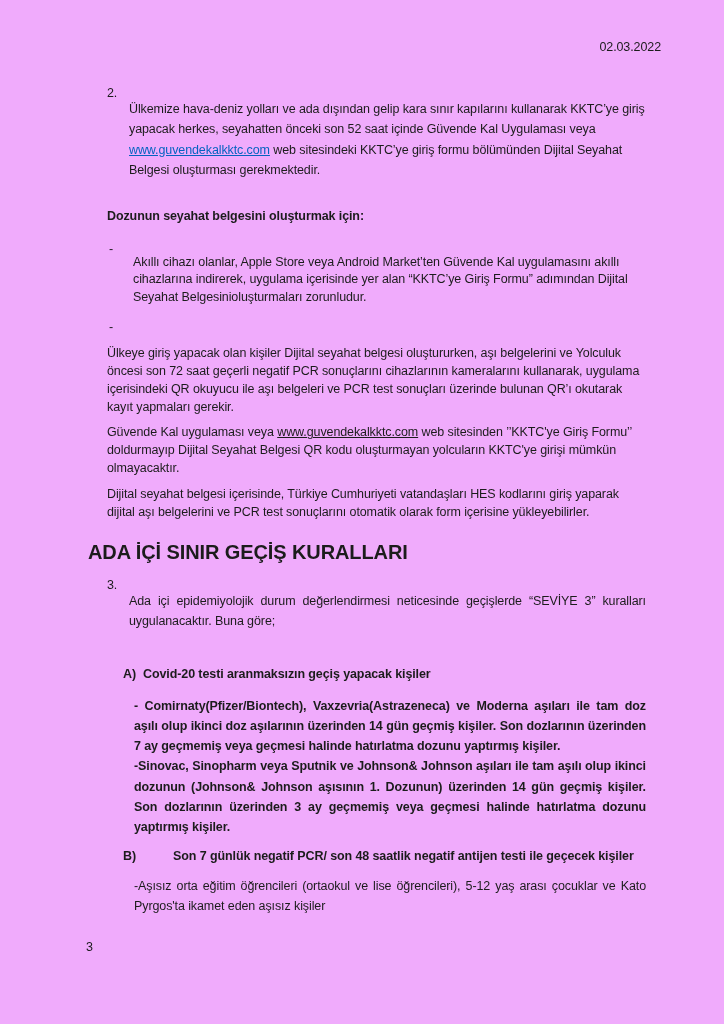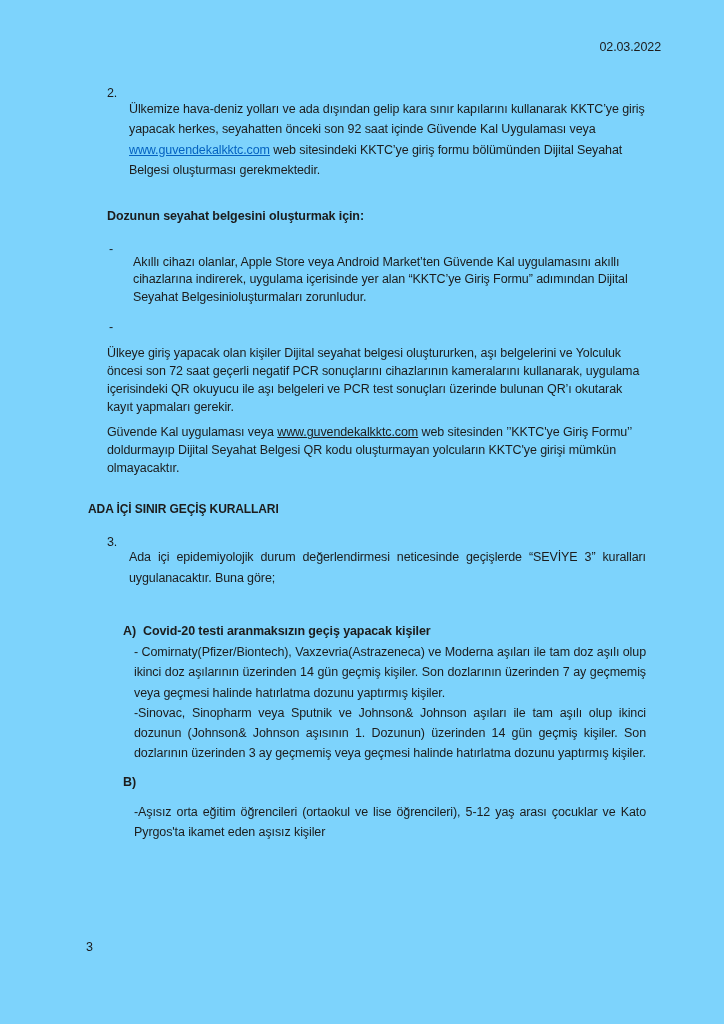--- a/index.html
+++ b/index.html
@@ -1,40 +1,40 @@
 <!DOCTYPE html>
 <html lang="tr" style="--link-blue: #0563C1;"><head>
 <meta charset="utf-8">
 <style>
   html,body { margin:0; padding:0; background:#ffffff; }
   .page {
     position:relative;
     width:724px; height:1024px;
-    background:#7dd3fc;
+    background:#f0abfc;
     overflow:hidden;
     font-family:"Liberation Sans", sans-serif;
     color:#1c1c1c;
     font-size:12.5px;
     letter-spacing:-0.1px;
   }
   .content { padding:38px 78px 0 86px; }
 
   .date-row { text-align:right; margin-right:-15px; line-height:18px; }
 
   
   .num-item { display:flex; margin-left:21px; }
   .num-item .num { flex:0 0 22px; }
   .num-item .body { flex:1; }
   .item2 { margin-top:30px; }
   .item2 .body { line-height:20.5px; }
   .item3 { margin-top:16px; }
   .item3 .body { line-height:20.4px; text-align:justify; }
 
   .h1 { margin-left:21px; margin-top:14px; font-weight:bold; line-height:18px; }
-  .h2 { margin-left:2px; margin-top:22px; font-weight:bold; font-size:12px; line-height:19px; }
+  .h2 { margin-left:2px; margin-top:22px; font-weight:bold; font-size:20px; line-height:19px; }
 
   .dash-list { margin-left:23px; margin-top:16px; }
   .dash-item { display:flex; line-height:17.8px; }
   .dash-item .dash { flex:0 0 24px; }
   .dash-item .body { flex:1; }
 
   .para { margin:8px 0 0 21px; line-height:17.8px; }
   .para-first { }
 
   .link { text-decoration:underline; cursor:pointer; }
@@ -43,36 +43,36 @@
 
   .section { margin-left:37px; }
   .section--a { margin-top:20px; }
   .section--b { margin-top:8px; }
   .section-head { display:flex; font-weight:bold; line-height:20.4px; }
   .section-head .label { flex:0 0 20px; }
   .section-head .label--wide { flex:0 0 50px; }
   .section-body { margin-left:11px; line-height:20.3px; text-align:justify; }
   .section-body p { margin:0; }
   .section--b .section-body { margin-top:10px; }
-  .section--a .section-body { margin-top:1px; }
+  .section--a .section-body { margin-top:11px;font-weight:bold; }
 
   .page-number { position:absolute; left:86px; top:938px; line-height:18px; }
 </style>
 </head>
 <body>
 
 <div class="page" style="color: rgb(28, 28, 28);">
   <div class="content">
 
     <div class="date-row">02.03.2022</div>
 
     <div class="num-item item2">
       <span class="num">2.</span>
       <p class="body">
-        <span>Ülkemize hava-deniz yolları ve ada dışından gelip kara sınır kapılarını kullanarak KKTC’ye giriş yapacak herkes, seyahatten önceki son 92 saat içinde Güvende Kal Uygulaması veya</span>
+        <span>Ülkemize hava-deniz yolları ve ada dışından gelip kara sınır kapılarını kullanarak KKTC’ye giriş yapacak herkes, seyahatten önceki son 52 saat içinde Güvende Kal Uygulaması veya</span>
         <a class="link link--blue">www.guvendekalkktc.com</a>
         <span>web sitesindeki KKTC’ye giriş formu bölümünden Dijital Seyahat Belgesi oluşturması gerekmektedir.</span>
       </p>
     </div>
 
     <div class="h1">Dozunun seyahat belgesini oluşturmak için:</div>
 
     <div class="dash-list">
       <div class="dash-item">
         <span class="dash">-</span>
@@ -85,20 +85,21 @@
 
     <p class="para para-first">Ülkeye giriş yapacak olan kişiler Dijital seyahat belgesi oluştururken, aşı belgelerini ve Yolculuk öncesi son 72 saat geçerli negatif PCR sonuçlarını cihazlarının kameralarını kullanarak, uygulama içerisindeki QR okuyucu ile aşı belgeleri ve PCR test sonuçları üzerinde bulunan QR’ı okutarak kayıt yapmaları gerekir.</p>
 
 
     <p class="para">
       <span>Güvende Kal uygulaması veya</span>
       <a class="link link--plain">www.guvendekalkktc.com</a>
       <span>web sitesinden ’’KKTC'ye Giriş Formu’’ doldurmayıp Dijital Seyahat Belgesi QR kodu oluşturmayan yolcuların KKTC'ye girişi mümkün olmayacaktır.</span>
     </p>
 
+    <p class="para">Dijital seyahat belgesi içerisinde, Türkiye Cumhuriyeti vatandaşları HES kodlarını giriş yaparak dijital aşı belgelerini ve PCR test sonuçlarını otomatik olarak form içerisine yükleyebilirler.</p>
 
     <div class="h2">ADA İÇİ SINIR GEÇİŞ KURALLARI</div>
 
     <div class="num-item item3">
       <span class="num">3.</span>
       <p class="body">Ada içi epidemiyolojik durum değerlendirmesi neticesinde geçişlerde “SEVİYE 3” kuralları uygulanacaktır. Buna göre;</p>
     </div>
 
     <div class="section section--a">
       <div class="section-head">
@@ -107,20 +108,21 @@
       </div>
       <div class="section-body">
         <p>- Comirnaty(Pfizer/Biontech), Vaxzevria(Astrazeneca) ve Moderna aşıları ile tam doz aşılı olup ikinci doz aşılarının üzerinden 14 gün geçmiş kişiler. Son dozlarının üzerinden 7 ay geçmemiş veya geçmesi halinde hatırlatma dozunu yaptırmış kişiler.</p>
         <p>-Sinovac, Sinopharm veya Sputnik ve Johnson&amp; Johnson aşıları ile tam aşılı olup ikinci dozunun (Johnson&amp; Johnson aşısının 1. Dozunun) üzerinden 14 gün geçmiş kişiler. Son dozlarının üzerinden 3 ay geçmemiş veya geçmesi halinde hatırlatma dozunu yaptırmış kişiler.</p>
       </div>
     </div>
 
     <div class="section section--b">
       <div class="section-head">
         <span class="label label--wide">B)</span>
+        <span class="title">Son 7 günlük negatif PCR/ son 48 saatlik negatif antijen testi ile geçecek kişiler</span>
       </div>
       <div class="section-body">
         <p>-Aşısız orta eğitim öğrencileri (ortaokul ve lise öğrencileri), 5-12 yaş arası çocuklar ve Kato Pyrgos'ta ikamet eden aşısız kişiler</p>
       </div>
     </div>
 
   </div>
 
   <div class="page-number">3</div>
 </div>

